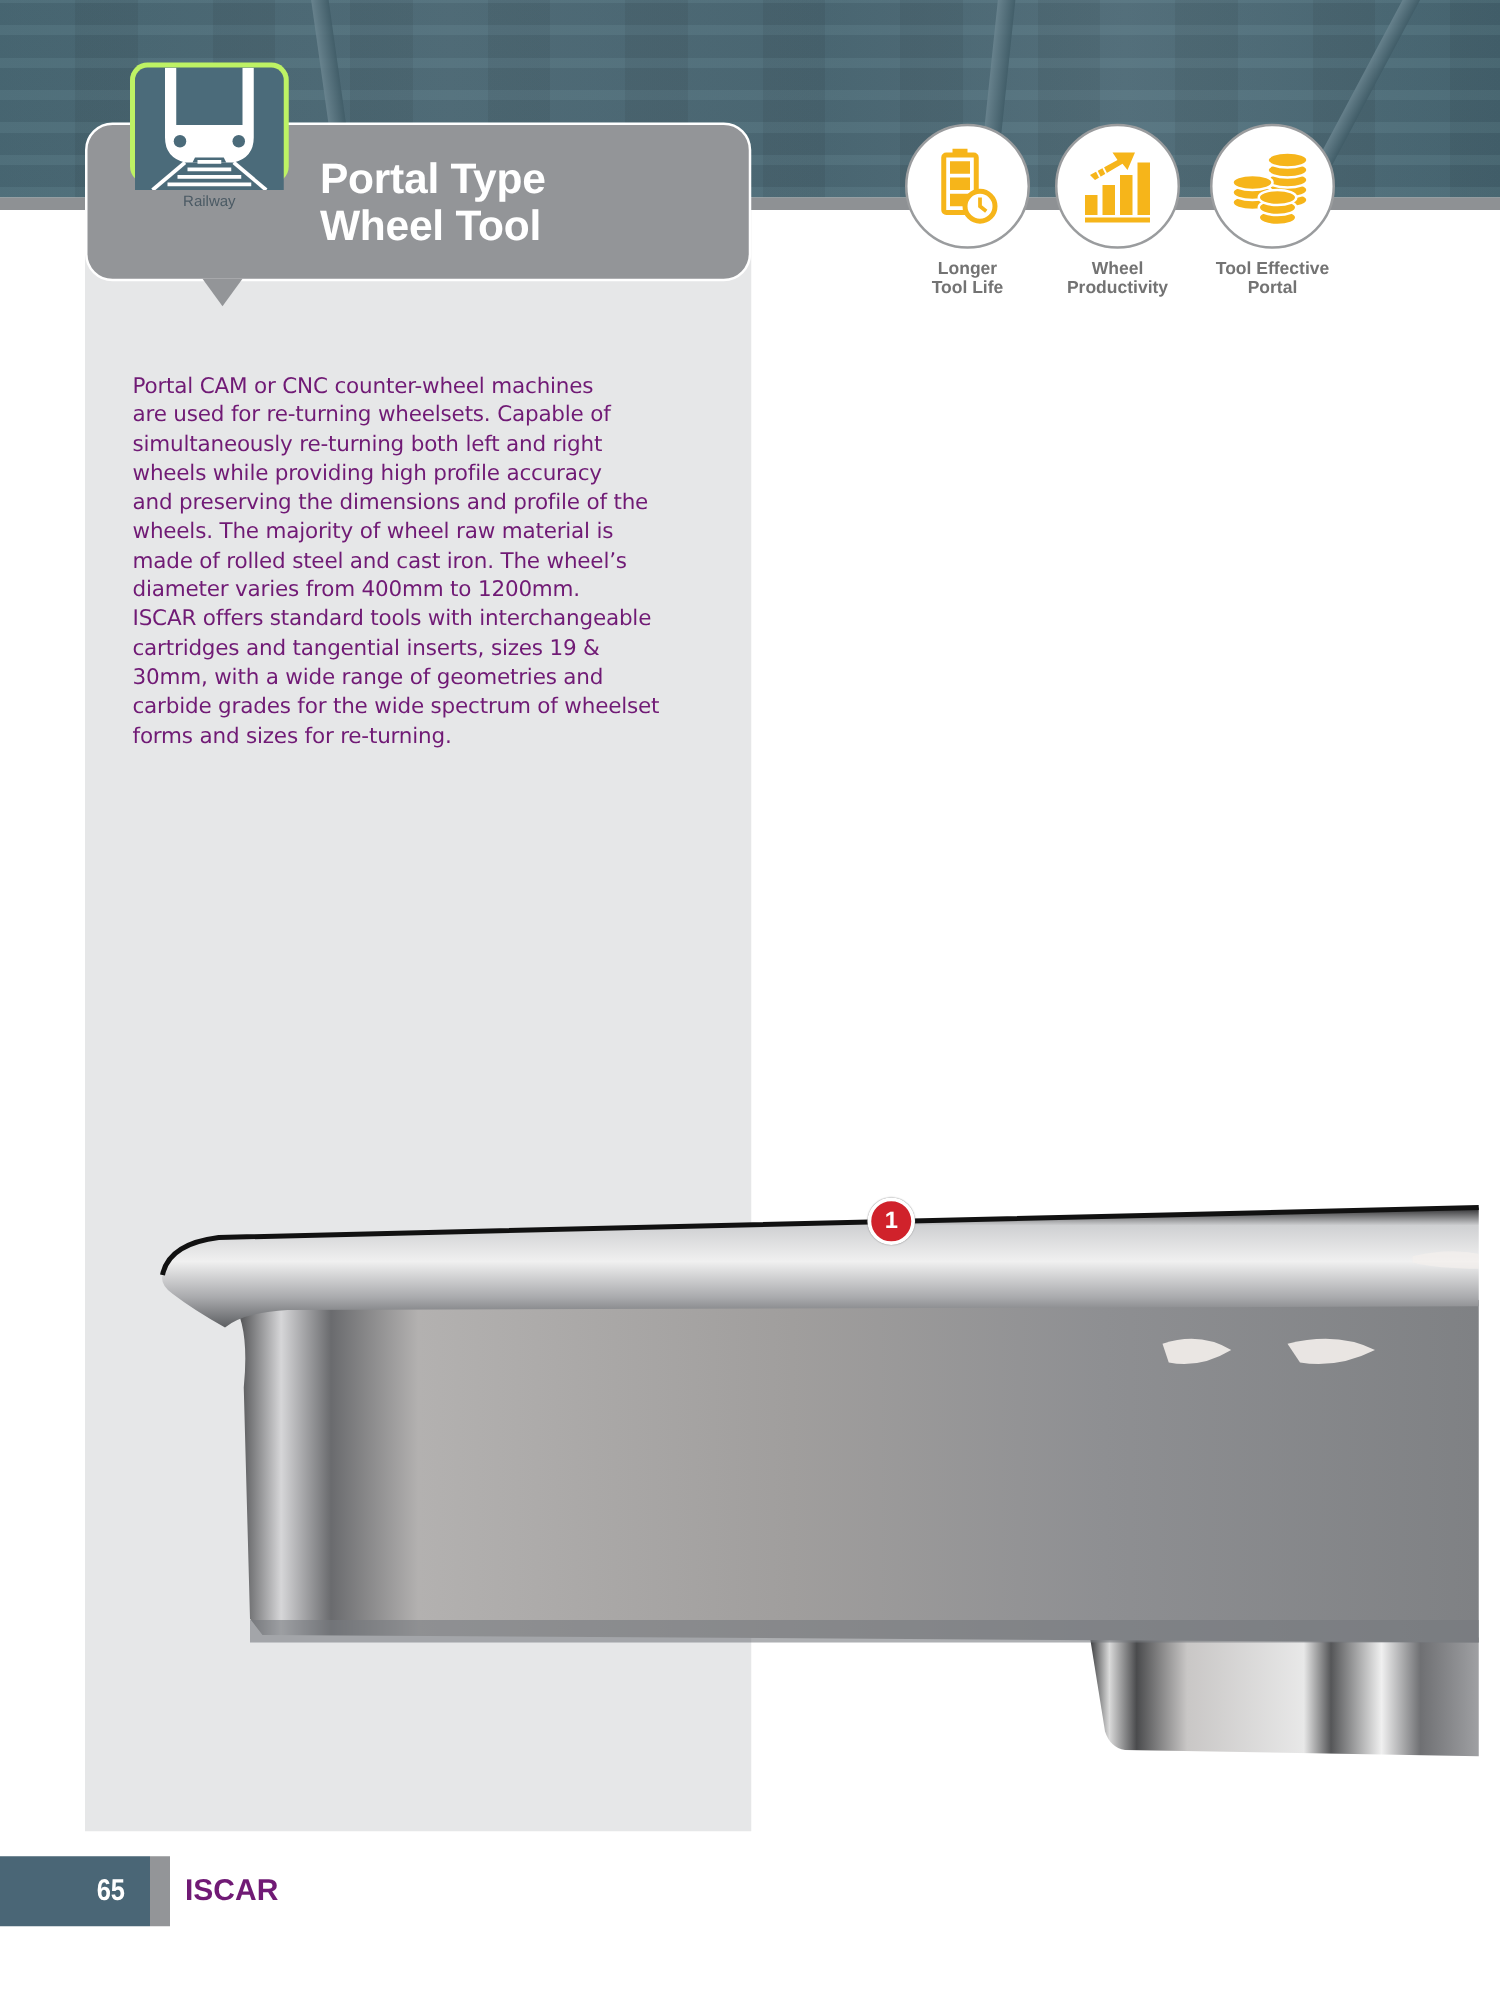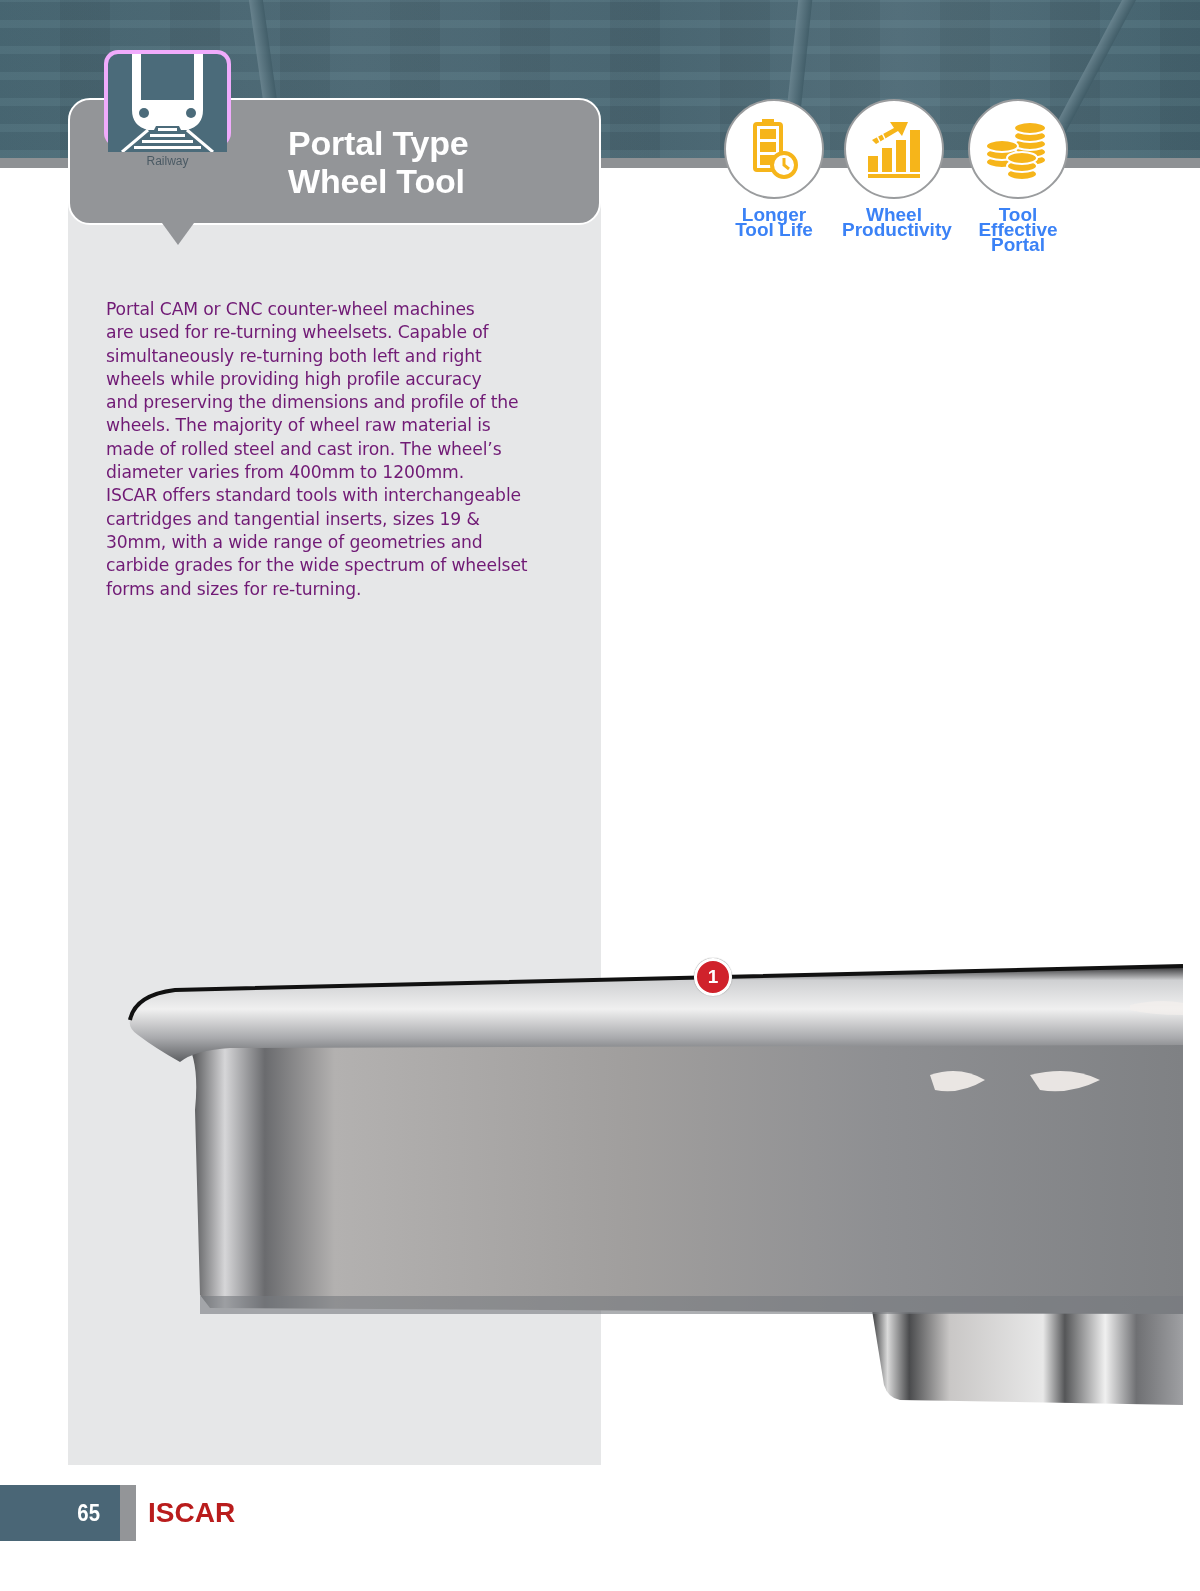--- a/index.html
+++ b/index.html
@@ -25,56 +25,56 @@
   .bubble {
     position: absolute; left: 68px; top: 98px; width: 533px; height: 127px;
     background: #939598; border-radius: 22px; border: 2px solid #ffffff;
   }
   .bubble-pointer {
     position: absolute; left: 162px; top: 223px; width: 0; height: 0;
     border-left: 16px solid transparent; border-right: 16px solid transparent;
     border-top: 22px solid #939598;
   }
   .title { position: absolute; left: 256px; top: 124px; color: #ffffff; font-weight: bold;
-    font-size: 34px; line-height: 38px; letter-spacing: -0.2px; margin-left: 32px; }
+    font-size: 34px; line-height: 38px; letter-spacing: -0.2px; }
 
   
   .rail-icon { position: absolute; left: 104px; top: 50px; width: 127px; height: 97px;
-    background: #f0abfc; border-radius: 14px; padding: 4px; }
+    background: #bef264; border-radius: 14px; padding: 4px; }
   .rail-icon .inner { position: relative; width: 119px; height: 98px; background: #4b6b7a; border-radius: 10px 10px 0 0; overflow: hidden; }
   .rail-icon svg { position: absolute; left: 0; top: 0; }
   .rail-icon .label { position: absolute; left: 0; top: 104px; width: 127px; text-align: center;
     font-size: 12px; color: #4b5a64; }
 
   
   .benefit { position: absolute; top: 99px; width: 104px; text-align: center; }
   .benefit .circle { width: 100px; height: 100px; margin: 0 auto; border-radius: 50%;
     background: #ffffff; border: 2px solid #9a9c9e; display: flex; align-items: center; justify-content: center; }
-  .benefit .lbl { margin-top: 8px; font-weight: bold; font-size: 19px; line-height: 15px; color: #3b82f6; }
+  .benefit .lbl { margin-top: 8px; font-weight: bold; font-size: 14px; line-height: 15px; color: #737373; }
 
   
   .body-text { position: absolute; left: 106px; top: 298px; width: 470px;
     font-family: "DejaVu Sans", sans-serif; font-size: 17.2px; line-height: 23.3px; color: #701a75; letter-spacing: -0.15px; }
   .body-text p { white-space: pre-line; }
 
   
   .wheel { position: absolute; left: 0; top: 0; width: 1200px; height: 1591px; pointer-events: none; }
 
   
   .callout { position: absolute; left: 694px; top: 958px; width: 38px; height: 38px; border-radius: 50%;
     background: #d0222b; border: 3px solid #ffffff; color: #ffffff; font-weight: bold; font-size: 19px;
     display: flex; align-items: center; justify-content: center; box-shadow: 0 0 1px #666; }
 
   
   .footer-block { position: absolute; left: 0; top: 1485px; width: 120px; height: 56px; background: #4a6676; }
   .footer-accent { position: absolute; left: 120px; top: 1485px; width: 16px; height: 56px; background: #939598; }
   .page-num { position: absolute; left: 0; top: 1485px; width: 100px; height: 56px; text-align: right;
     color: #ffffff; font-weight: bold; font-size: 24px; line-height: 56px; font-family: "Liberation Sans", sans-serif; transform: scaleX(0.85); transform-origin: right center; }
   .brand { position: absolute; left: 148px; top: 1485px; height: 56px; line-height: 56px;
-    font-weight: bold; font-size: 28px; color: #b91c1c; }
+    font-weight: bold; font-size: 24px; color: #701a75; }
 </style>
 </head>
 <body>
 
 <div class="banner">
   <div class="rail" style="left:260px;transform:skewX(8deg)"></div>
   <div class="rail" style="left:790px;transform:skewX(-6deg)"></div>
   <div class="rail" style="left:1080px;transform:skewX(-28deg)"></div>
 </div>
 <div class="banner-stripe"></div>

